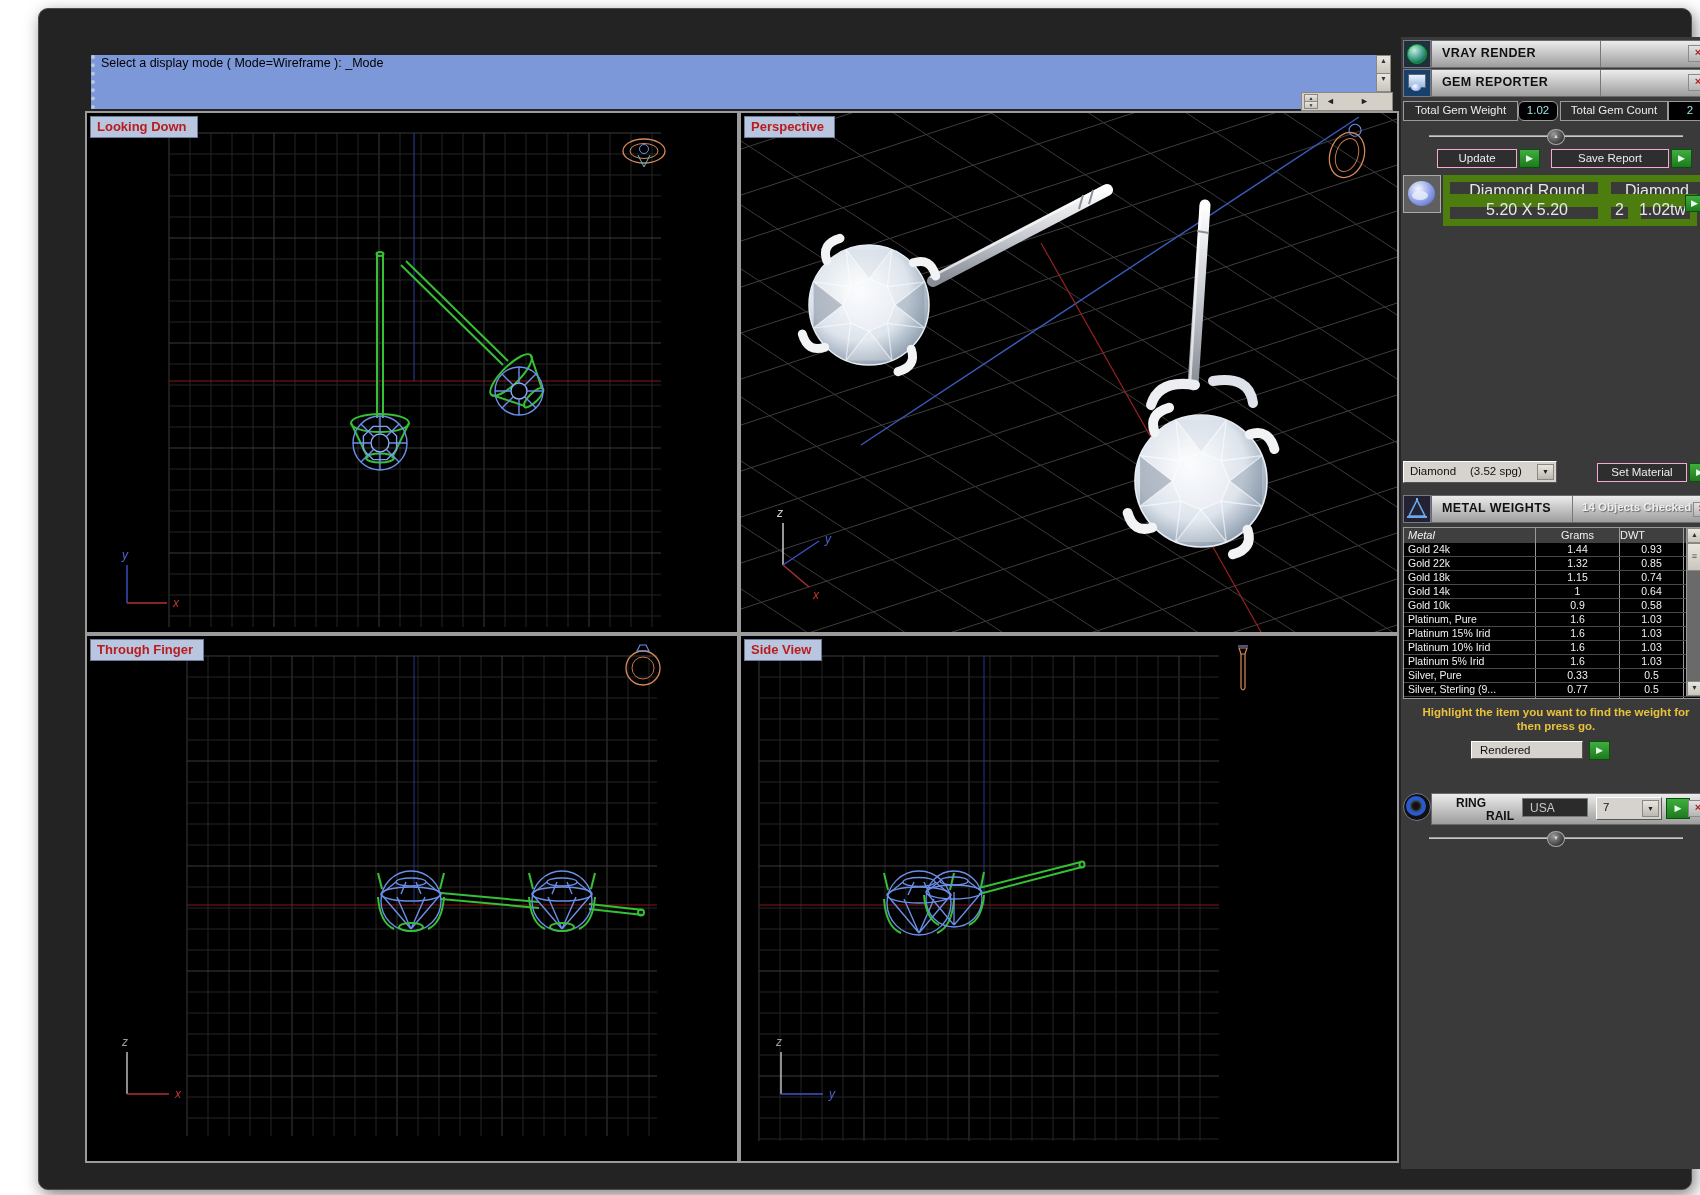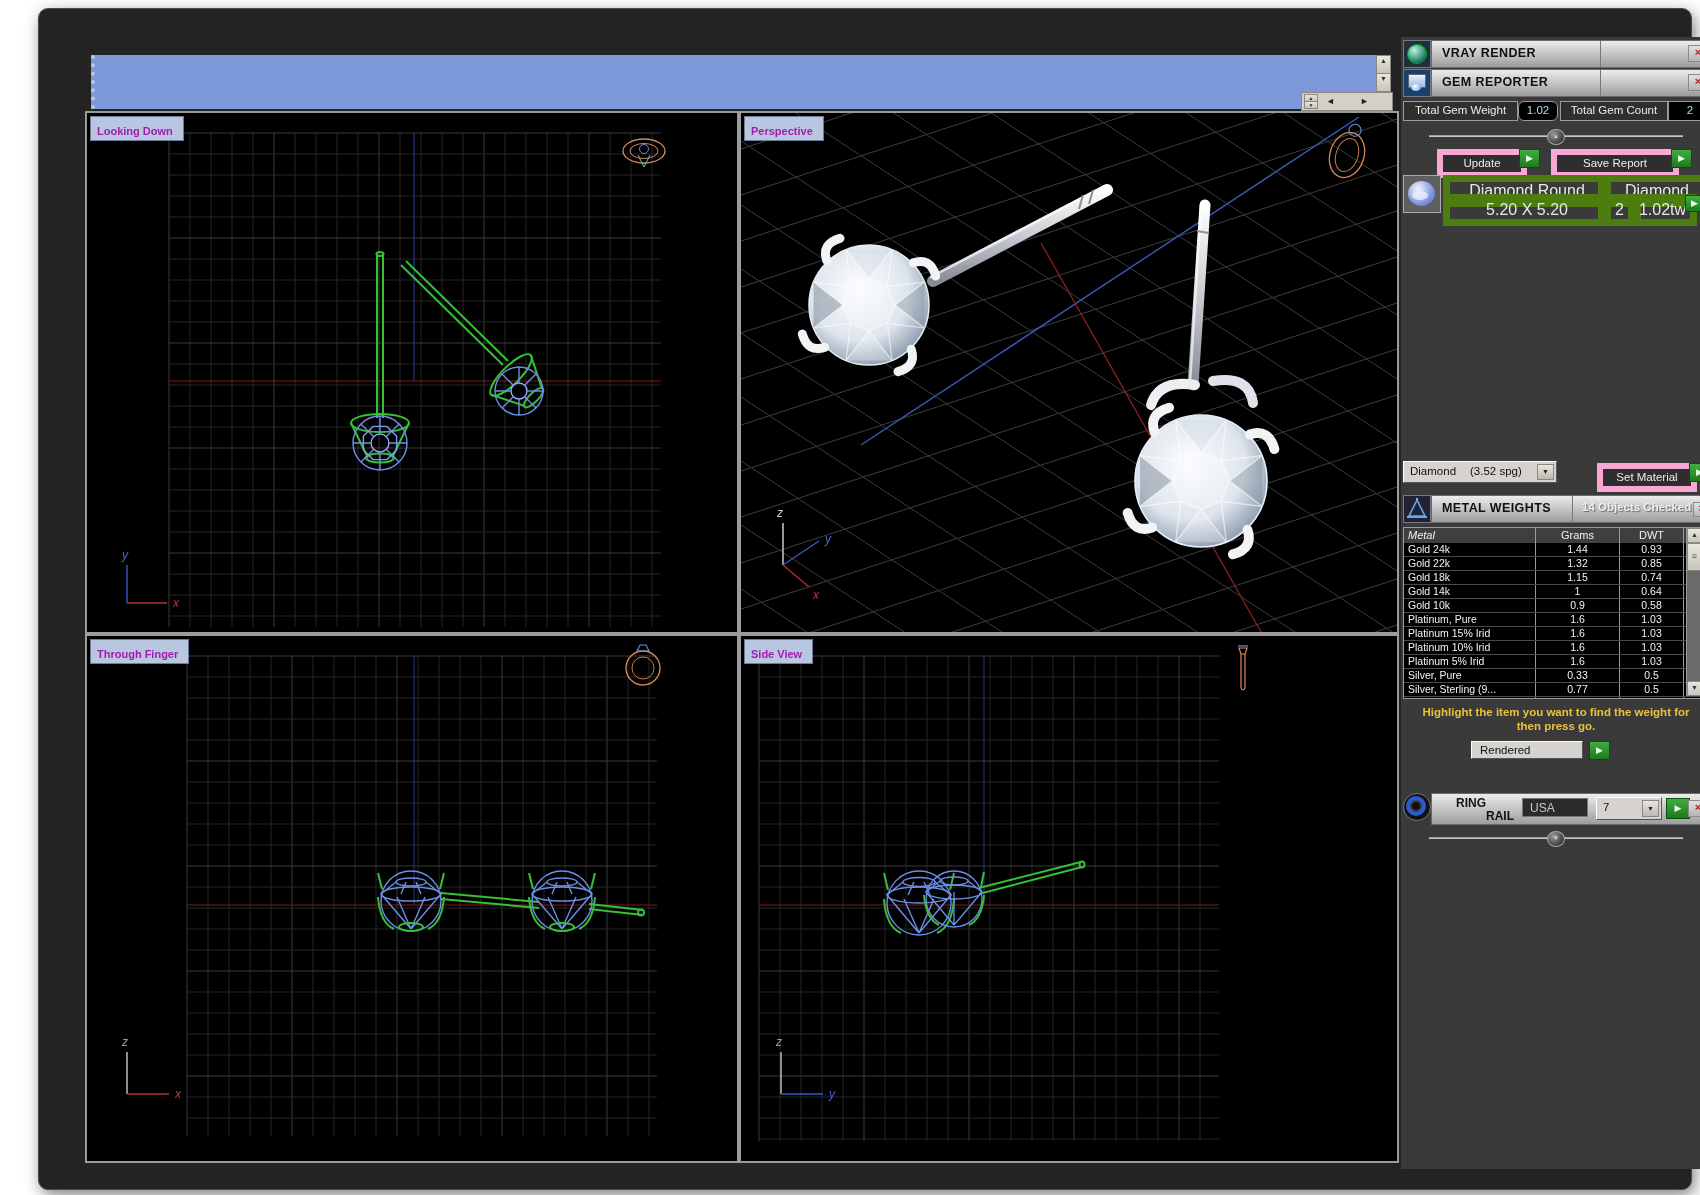--- a/index.html
+++ b/index.html
@@ -13,36 +13,36 @@
   #cmd{position:absolute;left:52px;top:46px;width:1284px;height:54px;
        background:#7d98d8;border-left:4px dotted #b9c6e0;font-size:12.5px;color:#000;}
   #cmd .cline{position:absolute;left:6px;white-space:nowrap;overflow:hidden;width:1268px;}
   #cmdrow{position:absolute;left:0;top:36px;width:100%;height:18px;border-top:1px solid #222;}
   #cmdinput{position:absolute;left:74px;top:2px;width:1190px;height:14px;background:#8aa4e2;}
   .sb{background:linear-gradient(#e8e6e0,#c9c5bc);border:1px solid #8a8880;color:#333;
       text-align:center;font-size:7px;line-height:9px;}
   
   #vpzone{position:absolute;left:46px;top:102px;width:1314px;height:1052px;background:#9b9b9b;}
   .viewport{position:absolute;background:#000;overflow:hidden;}
-  .vplabel{position:absolute;left:3px;top:3px;background:#b9c6e0;color:#a21caf;
-           font-weight:bold;font-size:11px;padding:8px 10px 3px 6px;border:1px solid #6d7c9c;z-index:5;}
+  .vplabel{position:absolute;left:3px;top:3px;background:#b9c6e0;color:#b91c1c;
+           font-weight:bold;font-size:13px;padding:2px 10px 3px 6px;border:1px solid #6d7c9c;z-index:5;}
   .viewport svg{position:absolute;left:0;top:0;}
   
   #rpanel{position:absolute;left:1362px;top:28px;width:314px;height:1132px;background:#3a3a3a;color:#e8e8e8;}
   .phdr-bar{position:absolute;height:26px;background:linear-gradient(#ececec,#9d9d9d);
             border:1px solid #6a6a6a;}
   .phdr-title{position:absolute;left:10px;top:5px;font-weight:bold;font-size:12.5px;color:#101010;letter-spacing:.4px;}
   .picon{position:absolute;width:26px;height:26px;background:#20303a;border:1px solid #778;}
   .xbtn{position:absolute;width:18px;height:15px;background:linear-gradient(#e2e2e2,#b5b5b5);
         border:1px solid #8a8a8a;color:#b02020;font-weight:bold;font-size:11px;line-height:13px;text-align:center;}
   .lblbox{position:absolute;height:18px;background:#2f2f2f;border:1px solid #9a9a9a;color:#ececec;
           font-size:11.5px;text-align:center;line-height:17px;}
   .valbox{position:absolute;height:18px;background:#000;border:1px solid #9a9a9a;color:#9fe0e8;
           font-size:11.5px;text-align:center;line-height:17px;}
-  .dbtn{position:absolute;height:17px;background:#2e2e2e;border:6px solid #f9a8d4;color:#ececec;
+  .dbtn{position:absolute;height:17px;background:#2e2e2e;border:1px solid #f9a8d4;color:#ececec;
         font-size:11.5px;text-align:center;line-height:16px;}
   .gobtn{position:absolute;width:19px;height:17px;background:linear-gradient(#3fae3f,#1d7a1d);
          border:1px solid #0c4f0c;color:#eaffea;font-size:9px;line-height:16px;text-align:center;}
   .gcell{border:7px solid #4d7c0f;text-align:center;height:18px;line-height:17px;}
   .slider-line{position:absolute;height:2px;background:linear-gradient(#888,#ddd);}
   .slider-knob{position:absolute;width:16px;height:14px;border-radius:50%;
                background:radial-gradient(circle at 35% 30%,#9a9a9a,#3c3c3c 70%);
                border:1px solid #aaa;color:#d8d8d8;font-size:6px;text-align:center;line-height:13px;}
   .mheadcell{background:#3f3f3f;border-right:1px solid #9a9a9a;color:#f0f0f0;font-size:11px;
              height:15px;line-height:15px;padding-left:4px;box-sizing:border-box;float:left;}
@@ -59,20 +59,21 @@
            border:1px solid #8a8880;color:#222;font-size:7px;text-align:center;}
   .hint{position:absolute;width:306px;text-align:center;color:#e8c23c;font-weight:bold;font-size:11.5px;line-height:14px;}
 </style>
 </head>
 <body>
 
 <div id="stage">
 <div id="appwin">
 
   <div id="cmd">
+    <div class="cline" style="top:1px;">Select a display mode ( Mode=Wireframe ):  _Mode</div>
   </div>
   <div class="abs sb" style="left:1337px;top:46px;width:13px;height:17px;">▲</div>
   <div class="abs sb" style="left:1337px;top:64px;width:13px;height:17px;">▼</div>
   <div class="abs" style="left:1262px;top:83px;width:90px;height:17px;background:#d4d0c8;border:1px solid #8a8880;">
     <div class="abs sb" style="left:2px;top:1px;width:12px;height:6px;line-height:6px;font-size:5px;">▲</div>
     <div class="abs sb" style="left:2px;top:8px;width:12px;height:6px;line-height:6px;font-size:5px;">▼</div>
     <div class="abs" style="left:24px;top:3px;font-size:9px;color:#222;">◄</div>
     <div class="abs" style="left:58px;top:3px;font-size:9px;color:#222;">►</div>
   </div>
 
@@ -569,21 +570,21 @@
       <span class="phdr-title">METAL WEIGHTS</span>
       <div style="position:absolute;left:140px;top:0;bottom:0;width:1px;background:#777;"></div>
       <span style="position:absolute;left:150px;top:5px;font-weight:bold;font-size:11.5px;color:#eee;text-shadow:1px 1px 1px #666;">14 Objects Checked</span>
       <div class="xbtn" style="right:2px;top:6px;width:15px;height:13px;line-height:11px;font-size:10px;">×</div>
     </div>
 
     <div class="abs" style="left:2px;top:490px;width:298px;height:170px;background:#000;border:1px solid #9a9a9a;overflow:hidden;">
       <div style="height:15px;background:#3d3d3d;">
         <div class="mheadcell" style="width:132px;font-style:italic;">Metal</div>
         <div class="mheadcell" style="width:84px;text-align:center;padding-left:0;">Grams</div>
-        <div class="mheadcell" style="width:64px;text-align:center;padding-left:0;">DWT</div>
+        <div class="mheadcell" style="width:64px;padding-left:0;">DWT</div>
       </div>
       <div>
             <div class="mrow">
               <div class="mcell c0">Gold 24k</div>
               <div class="mcell c1">1.44</div>
               <div class="mcell c2">0.93</div>
               <div class="mcell c3"></div>
             </div>
             <div class="mrow">
               <div class="mcell c0">Gold 22k</div>

